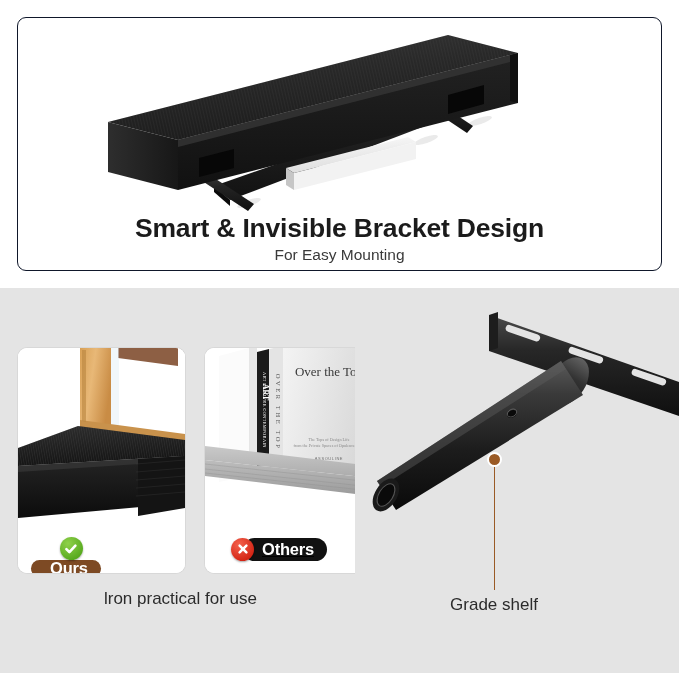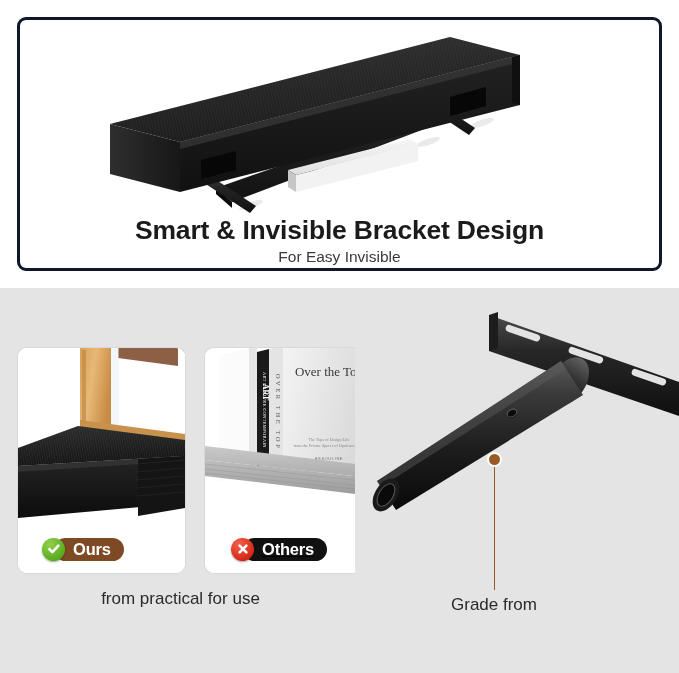--- a/index.html
+++ b/index.html
@@ -8,21 +8,21 @@
     background:#ffffff;
     font-family:"Liberation Sans", sans-serif;
     overflow:hidden;
     position:relative;
   }
   .stage{position:relative;width:679px;height:673px;overflow:hidden;}
 
   
   .top-panel{
     position:absolute;left:17px;top:17px;width:645px;height:254px;
-    background:#ffffff;border:3px solid #0f172a;border-radius:9px;
+    background:#ffffff;border:1px solid #0f172a;border-radius:9px;
     box-sizing:border-box;overflow:hidden;
   }
   .top-white-bg{position:absolute;left:0;top:0;width:679px;height:288px;background:#fff;}
 
   .hero-stage{position:absolute;left:0;top:0;width:645px;height:200px;}
 
   .hero-title{
     position:absolute;left:0;right:0;top:195px;
     text-align:center;
     font-size:26.5px;font-weight:700;color:#1b1b1b;
@@ -47,21 +47,21 @@
   }
   .cmp-card.left{left:18px;}
   .cmp-card.right{left:205px;}
 
   .cmp-photo{position:absolute;left:0;top:0;width:167px;height:225px;overflow:hidden;}
 
   
   .badge{
     position:absolute;bottom:12px;display:flex;align-items:center;height:24px;
   }
-  .badge.left-b{left:24px;}
+  .badge.left-b{left:24px;flex-direction:column;}
   .badge.right-b{left:26px;text-decoration:underline;}
   .badge-mark{
     width:23px;height:23px;border-radius:50%;
     display:flex;align-items:center;justify-content:center;
     position:relative;z-index:2;flex:0 0 auto;
     box-shadow:0 1px 2px rgba(0,0,0,.35);
   }
   .badge-mark.ok{background:radial-gradient(circle at 35% 28%,#8fd14a 0%,#57a91e 75%,#3f8512 100%);}
   .badge-mark.no{background:radial-gradient(circle at 35% 28%,#f4614c 0%,#d32414 75%,#a81708 100%);}
   .badge-mark svg{display:block;}
@@ -182,21 +182,21 @@
 
         <g>
           <polygon points="268,150 390,119 398,124 276,155" fill="url(#cardG)"></polygon>
           <polygon points="268,150 276,155 276,172 268,167" fill="#c6c6c6"></polygon>
           <polygon points="276,155 398,124 398,141 276,172" fill="#f2f2f2"></polygon>
         </g>
       </svg>
     </div>
 
     <div class="hero-title">Smart &amp; Invisible Bracket Design</div>
-    <div class="hero-sub">For Easy Invisible</div>
+    <div class="hero-sub">For Easy Mounting</div>
   </div>
 
   <div class="bottom">
 
     <div class="cmp-card left">
       <div class="cmp-photo">
         <svg width="167" height="225" viewBox="0 0 167 225">
           <defs>
             <linearGradient id="frameWood" x1="0" y1="0" x2="1" y2="0.4">
               <stop offset="0%" stop-color="#d8a055"></stop>
@@ -310,21 +310,21 @@
         <span class="badge-mark no">
           <svg width="14" height="14" viewBox="0 0 14 14">
             <path d="M3.6 3.6 L10.4 10.4 M10.4 3.6 L3.6 10.4" stroke="#ffffff" stroke-width="2.5" stroke-linecap="round"></path>
           </svg>
         </span>
         <span class="badge-pill black">Others</span>
       </div>
     </div>
 
     <div class="cmp-caption">
-      <div>from practical for use</div>
+      <div>lron practical for use</div>
     </div>
 
     <div class="bracket-area">
       <svg width="324" height="300" viewBox="0 0 324 300">
         <defs>
           <linearGradient id="plateG" x1="0" y1="0" x2="0" y2="1">
             <stop offset="0%" stop-color="#4b4b4b"></stop>
             <stop offset="35%" stop-color="#272727"></stop>
             <stop offset="100%" stop-color="#0f0f0f"></stop>
           </linearGradient>
@@ -370,16 +370,16 @@
         </g>
       </svg>
     </div>
 
   </div>
 
   <div class="annot-dot"></div>
   <div class="annot-line"></div>
 
   <div class="bracket-caption">
-    <div>Grade from</div>
+    <div>Grade shelf</div>
   </div>
 
 </div>
 
 </body></html>

